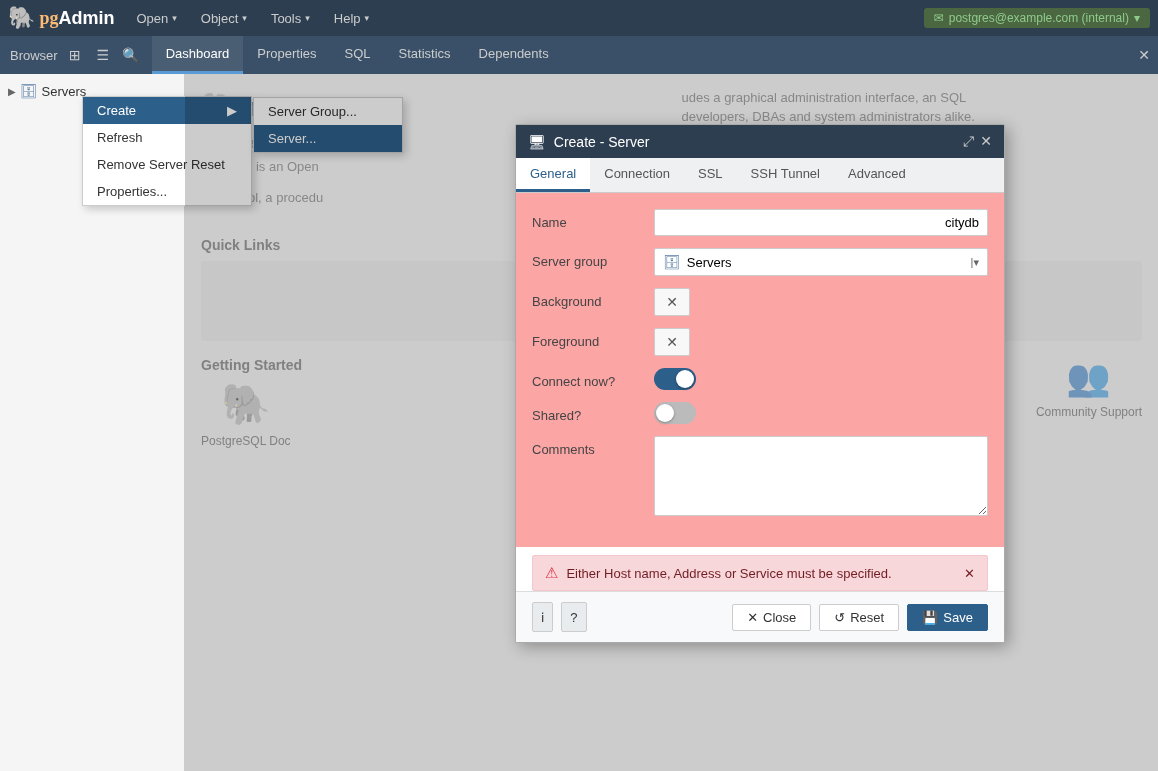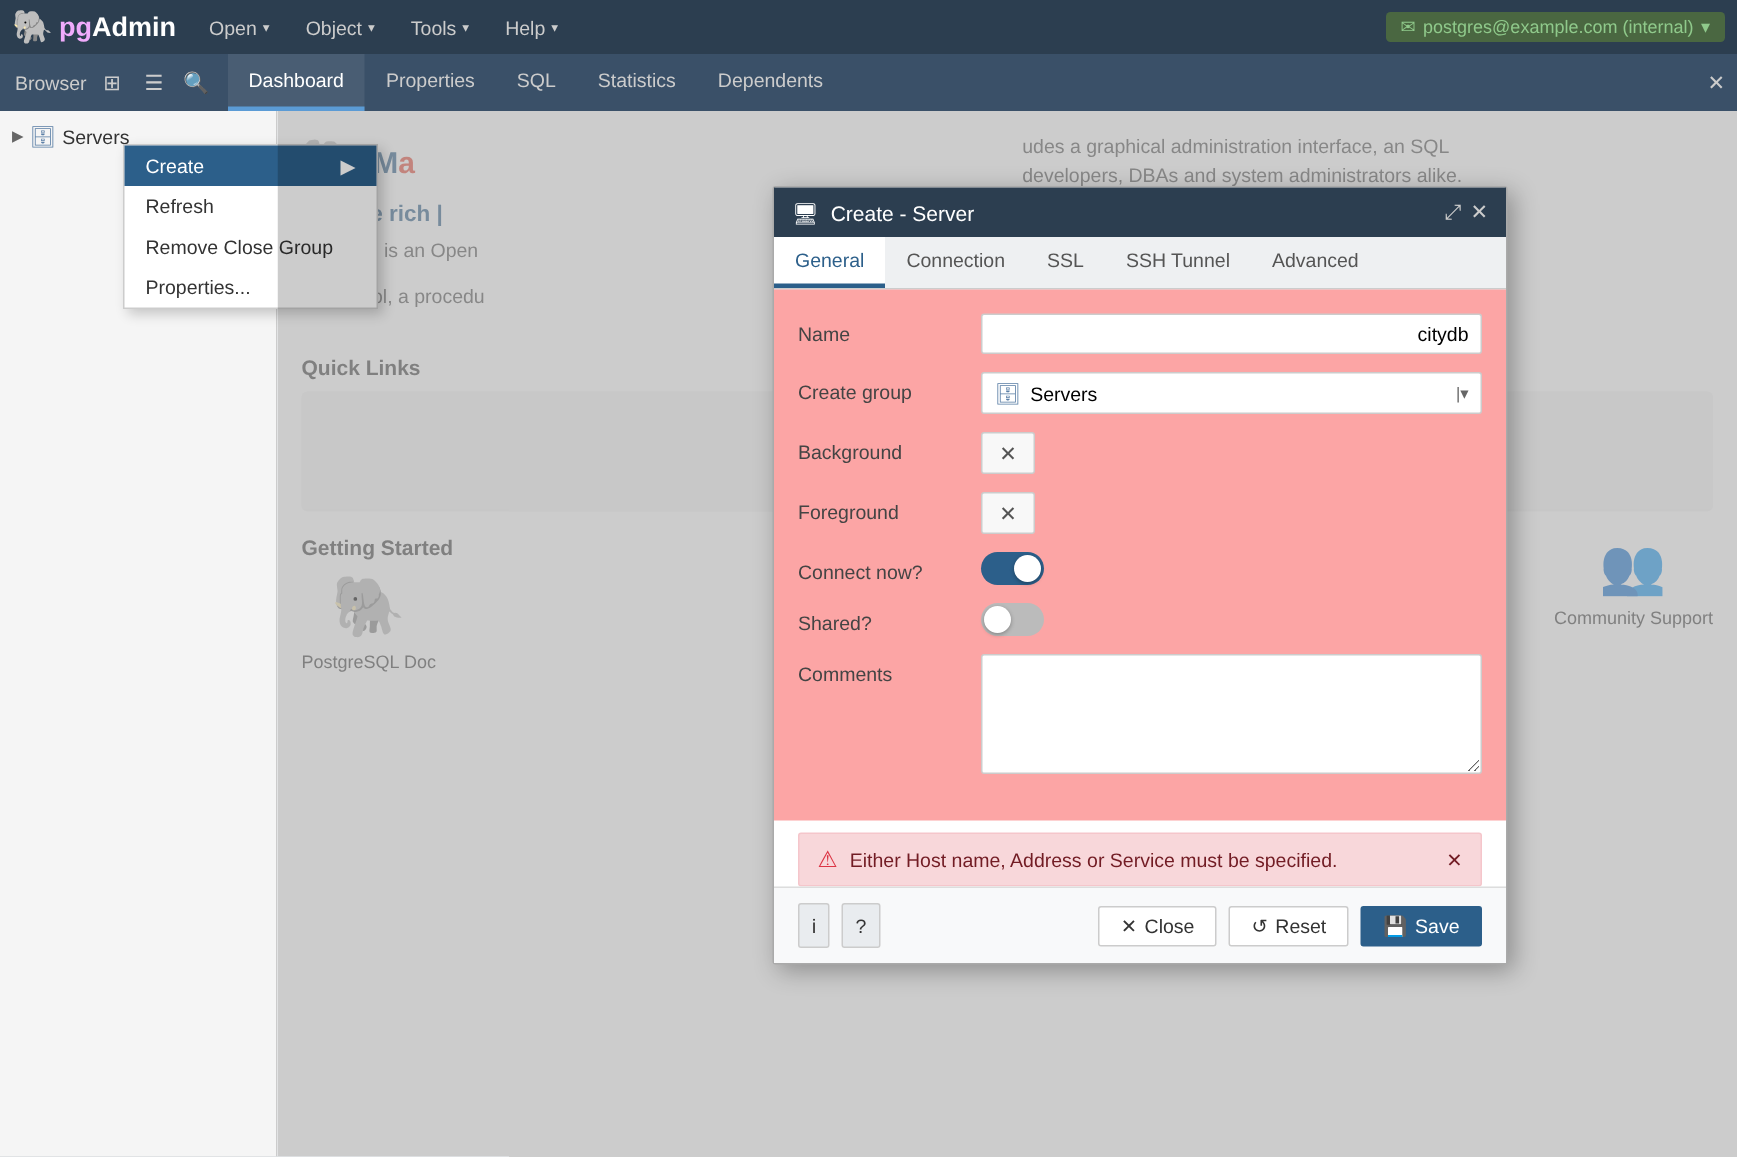--- a/index.html
+++ b/index.html
@@ -16,21 +16,21 @@
     }
     .menubar-logo {
       font-size: 18px;
       font-weight: bold;
       color: #fff;
       margin-right: 12px;
       display: flex;
       align-items: center;
       gap: 4px;
     }
-    .menubar-logo .pg { color: #f0abfc; }
+    .menubar-logo .pg { color: #fdba74; font-family: Liberation Serif, serif; }
     .menubar-logo .admin { color: #fff; }
     .menu-items { display: flex; gap: 4px; flex: 1; }
     .menu-item {
       color: #ccc;
       padding: 4px 10px;
       border-radius: 3px;
       cursor: pointer;
       display: flex;
       align-items: center;
       gap: 4px;
@@ -441,26 +441,34 @@
 
     <div class="context-menu">
       <div class="ctx-item active">
         <span>Create</span>
         <span>▶</span>
       </div>
       <div class="ctx-item">
         <span>Refresh</span>
       </div>
       <div class="ctx-item">
-        <span>Remove Close Group</span>
+        <span>Remove Server Reset</span>
       </div>
       <div class="ctx-item">
         <span>Properties...</span>
       </div>
 
+      <div class="submenu">
+        <div class="submenu-item">
+          <span>Server Group...</span>
+        </div>
+        <div class="submenu-item active">
+          <span>Server...</span>
+        </div>
+      </div>
     </div>
   </div>
 
   <div class="dashboard">
     <div class="dashboard-content">
       <div style="display:flex; gap:20px; margin-bottom:16px;">
         <div style="flex:1;">
           <div style="display:flex; align-items:center; gap:8px; margin-bottom:6px;">
             <span style="font-size:32px; color:#2c5f8a;">🐘</span>
             <span style="font-size:20px; font-weight:bold; color:#2c5f8a;">M<span style="color:#e74c3c;">a</span></span>
@@ -527,21 +535,21 @@
       <div class="modal-body">
 
         <div class="form-row">
           <div class="form-label">Name</div>
           <div class="form-control-wrap">
             <input class="form-input" type="text" value="citydb" style="">
           </div>
         </div>
 
         <div class="form-row">
-          <div class="form-label">Create group</div>
+          <div class="form-label">Server group</div>
           <div class="form-control-wrap">
             <div class="server-group-select">
               <div class="sg-inner">
                 <span class="sg-icon">🗄</span>
                 <span>Servers</span>
               </div>
               <span class="sg-arrow">|▾</span>
             </div>
           </div>
         </div>

